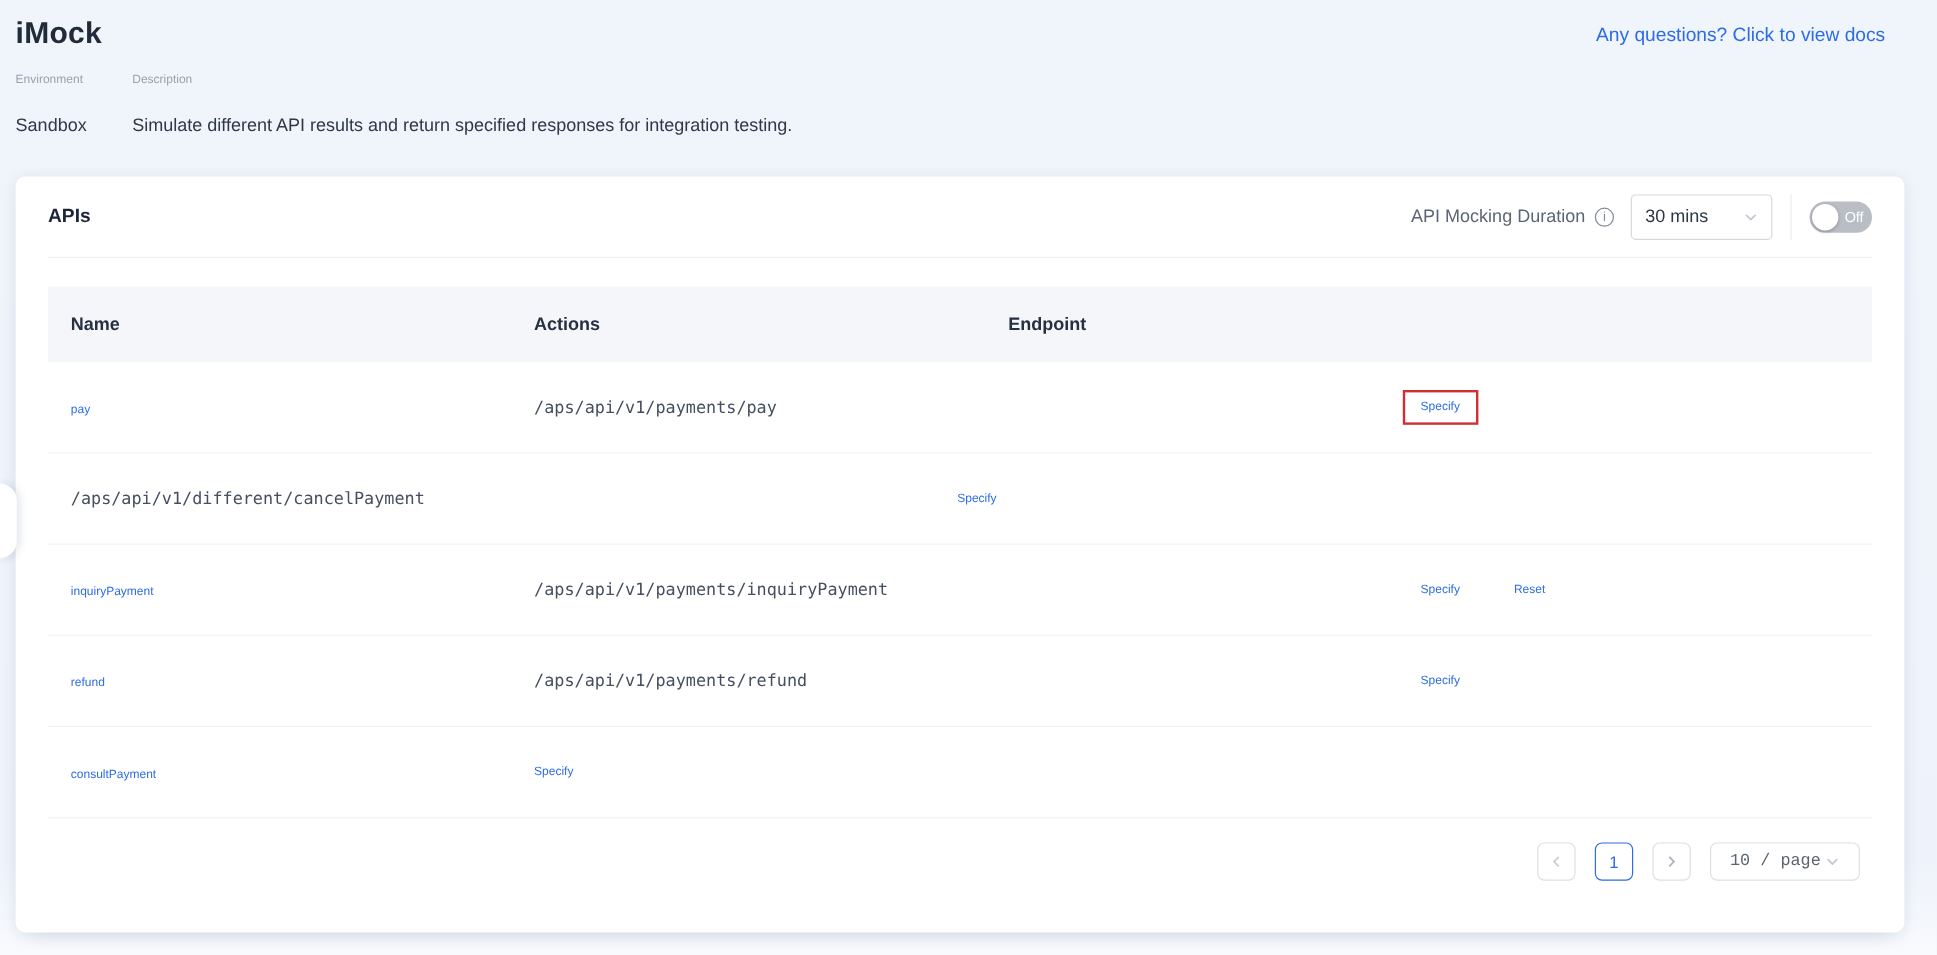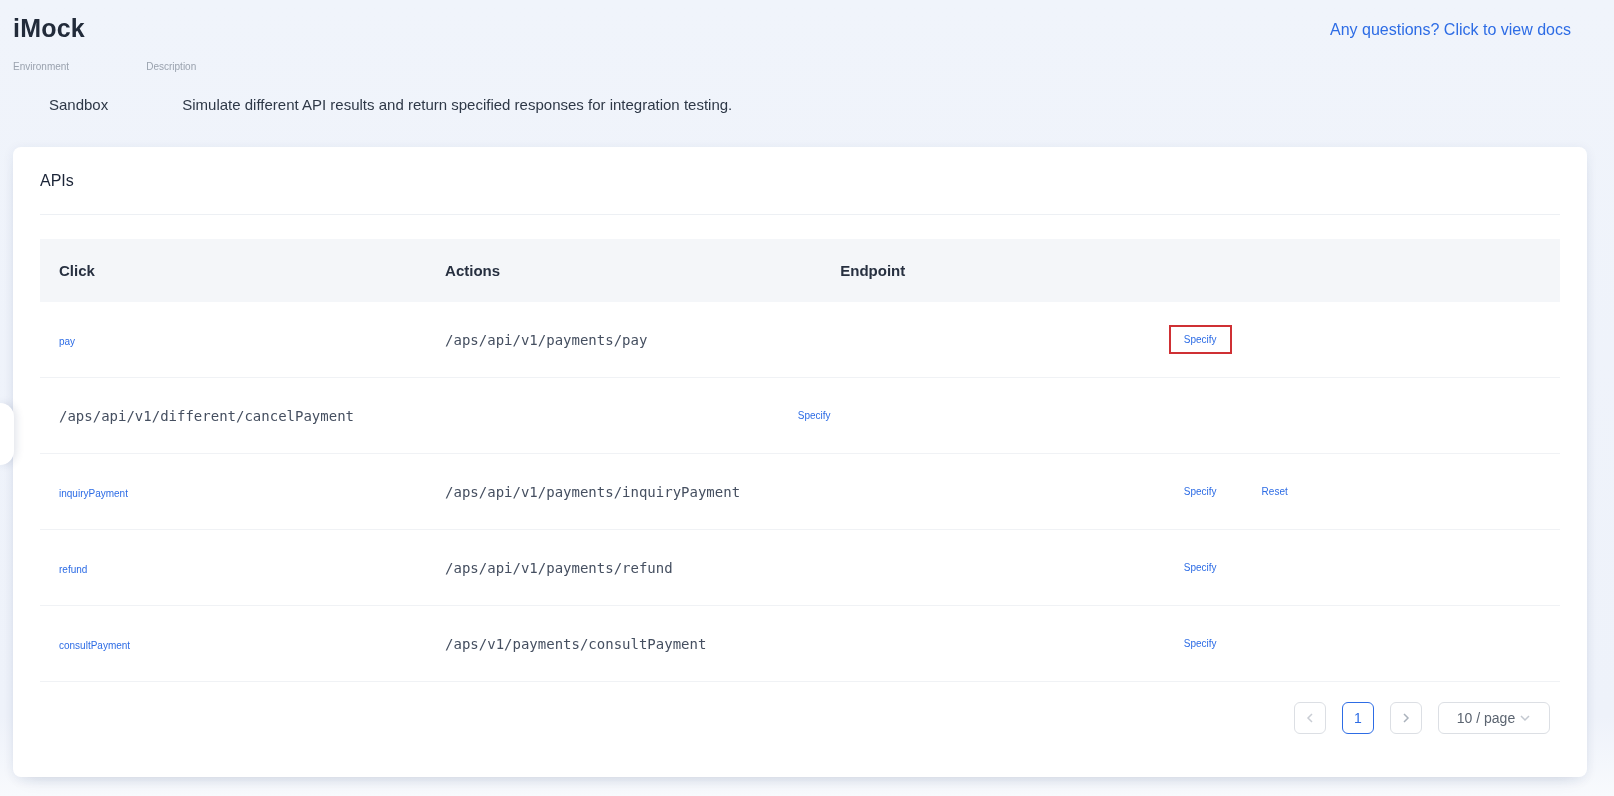--- a/index.html
+++ b/index.html
@@ -14,38 +14,38 @@
     background:linear-gradient(#f0f4fb 0%, #eef2fa 90%, #f8fafd 100%);
     overflow:hidden;
   }
 
   
   .top-header { padding:14px 27px 0 13px; position:relative; }
   .app-title { font-size:25px; font-weight:bold; color:#222b3a; letter-spacing:.2px; }
   .meta-row { display:flex; margin-top:18px; }
   .meta-col { margin-right:38px; }
   .meta-label { font-size:10px; color:#9aa2ae; margin-bottom:24px; }
-  .meta-value { font-size:15px; color:#2e3847;margin-left:36px; }
+  .meta-value { font-size:15px; color:#2e3847; }
   .docs-link {
     position:absolute; top:21px; right:43px;
     font-size:16px; color:#2d6ce5; text-decoration:none; cursor:pointer;
   }
 
   
   .card {
     margin:34px 27px 0 13px;
     background:#fff; border-radius:8px;
     box-shadow:0 2px 12px rgba(30,50,100,.08), 0 10px 18px -12px rgba(30,50,100,.18);
     padding:0 27px 0 27px;
   }
   .panel-header {
     height:68px; display:flex; align-items:center; justify-content:space-between;
     border-bottom:1px solid #edf0f4;
   }
-  .panel-title { font-size:16px; font-weight:normal; color:#1b2437; }
+  .panel-title { font-size:16px; font-weight:bold; color:#1b2437; }
   .panel-controls { display:flex; align-items:center; }
   .duration-label { font-size:15px; color:#5c6575; margin-right:8px; }
   .info-icon {
     width:16px; height:16px; border:1px solid #818a98; border-radius:50%;
     display:inline-flex; align-items:center; justify-content:center;
     font-size:11px; color:#818a98; font-style:normal; margin-right:14px; cursor:pointer;
   }
   .duration-select {
     width:118px; height:38px; background:#fff;
     border:1px solid #d9d9d9; border-radius:4px;
@@ -93,23 +93,23 @@
     display:flex; align-items:center; justify-content:flex-end;
     margin:20px 10px 0 0; padding-bottom:43px; gap:16px;
   }
   .pg-btn {
     width:32px; height:32px; border-radius:6px; background:#fff;
     border:1px solid #dcdfe4; display:flex; align-items:center; justify-content:center;
     cursor:pointer; font-size:14px;
   }
   .pg-btn.active { border-color:#2d6ce5; color:#2d6ce5; }
   .pg-size {
-    width:112px; height:32px; border-radius:6px; background:#fff;
+    width:125px; height:32px; border-radius:6px; background:#fff;
     border:1px solid #dcdfe4; display:flex; align-items:center; justify-content:center;
-    gap:4px; cursor:pointer;
+    gap:4px; cursor:pointer;font-family:Liberation Mono, monospace;
   }
   .pg-size .sel-value { font-size:14px; color:#5b6470; }
 
   
   .drawer-handle {
     position:absolute; left:0; top:403px; width:14px; height:62px;
     background:#fff; border-radius:0 31px 31px 0;
     box-shadow:2px 0 8px rgba(30,50,100,.14); cursor:pointer; z-index:5;
   }
 </style>
@@ -132,25 +132,40 @@
         <div class="meta-label">Description</div>
         <div class="meta-value">Simulate different API results and return specified responses for integration testing.</div>
       </div>
     </div>
   </div>
 
   <div class="card">
 
     <div class="panel-header">
       <div class="panel-title">APIs</div>
+      <div class="panel-controls">
+        <span class="duration-label">API Mocking Duration</span>
+        <span class="info-icon">i</span>
+        <div class="duration-select">
+          <span class="sel-value">30 mins</span>
+          <svg width="12" height="12" viewBox="0 0 12 12">
+              <polyline points="2,4 6,8 10,4" fill="none" stroke="#c3c8d0" stroke-width="1.5"></polyline>
+            </svg>
+        </div>
+        <div class="v-divider"></div>
+        <div class="toggle">
+          <div class="knob"></div>
+          <span class="toggle-label">Off</span>
+        </div>
+      </div>
     </div>
 
     <div class="table">
       <div class="thead">
-        <div class="cell c-name th">Click</div>
+        <div class="cell c-name th">Name</div>
         <div class="cell c-actions th">Actions</div>
         <div class="cell c-endpoint th">Endpoint</div>
       </div>
       <div>
           <div class="trow">
             <div class="cell c-name"><a class="link">pay</a></div>
             <div class="cell c-endpoint"><span class="mono">/aps/api/v1/payments/pay</span></div>
             <div class="cell c-actions">
               <a class="link action highlight">Specify</a>
             </div>
@@ -171,21 +186,20 @@
           </div>
           <div class="trow">
             <div class="cell c-name"><a class="link">refund</a></div>
             <div class="cell c-endpoint"><span class="mono">/aps/api/v1/payments/refund</span></div>
             <div class="cell c-actions">
               <a class="link action">Specify</a>
             </div>
           </div>
           <div class="trow">
             <div class="cell c-name"><a class="link">consultPayment</a></div>
-            <div class="cell c-endpoint"><span class="mono">/aps/v1/payments/consultPayment</span></div>
             <div class="cell c-actions">
               <a class="link action">Specify</a>
             </div>
           </div>
         </div>
     </div>
 
     <div class="pagination">
       <div class="pg-btn">
         <svg width="12" height="12" viewBox="0 0 12 12">

